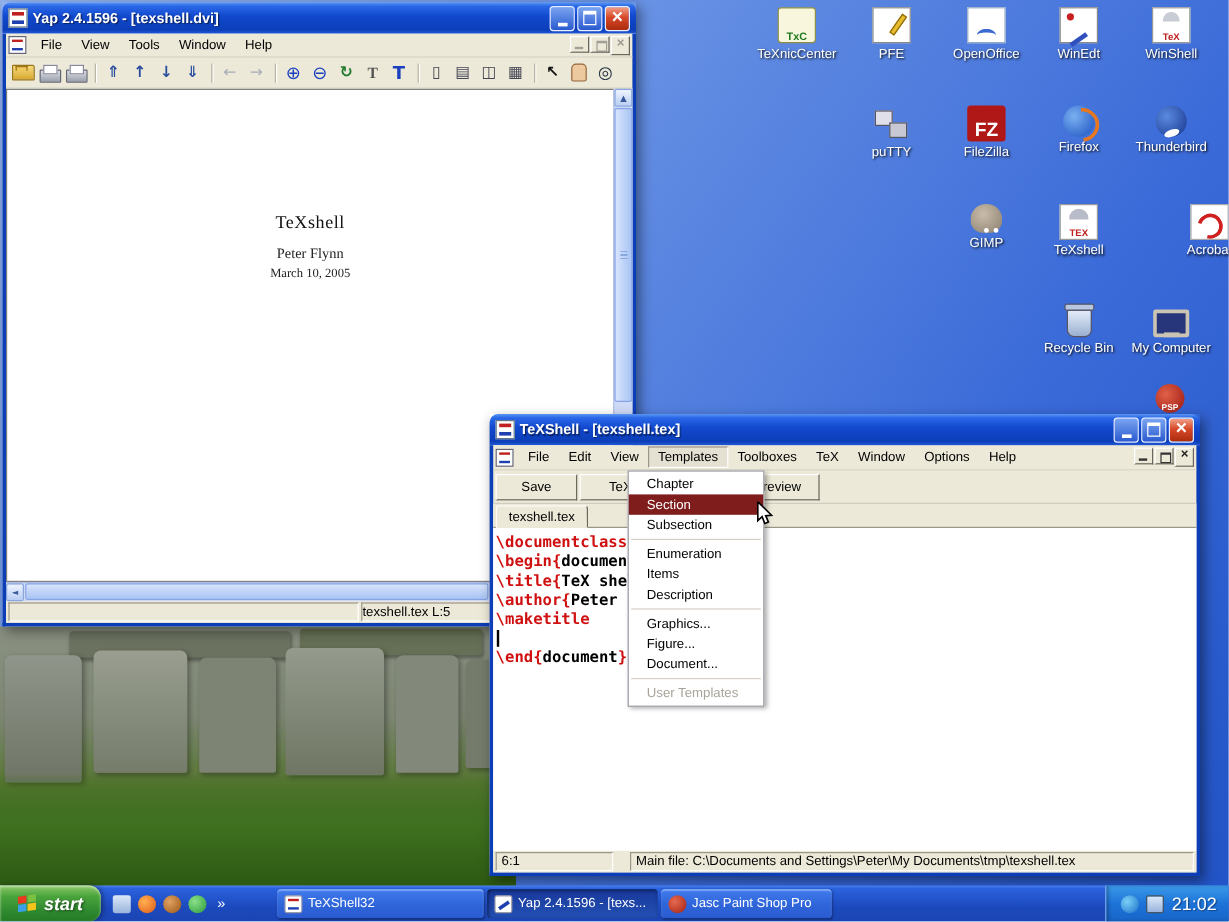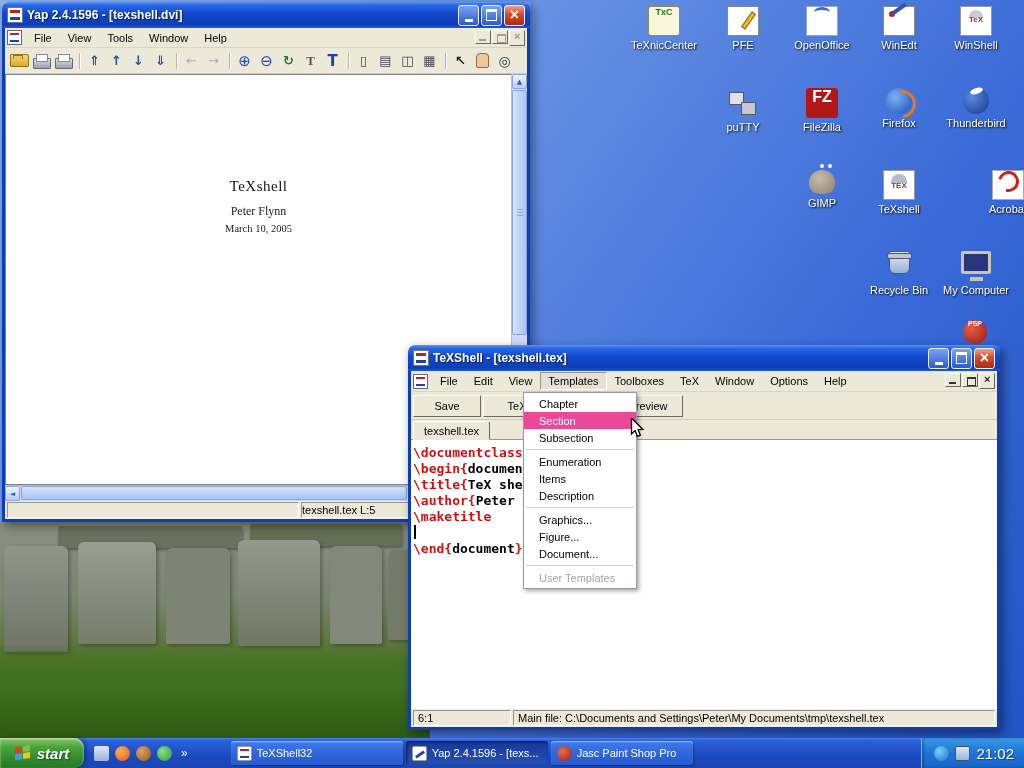--- a/index.html
+++ b/index.html
@@ -29,21 +29,21 @@
 .di{position:absolute;width:76px;display:flex;flex-direction:column;align-items:center;gap:3px;z-index:1;cursor:default}
 .di:nth-of-type(1){left:626px;top:6px}.di:nth-of-type(2){left:705px;top:6px}
 .di:nth-of-type(3){left:784px;top:6px}.di:nth-of-type(4){left:861px;top:6px}
 .di:nth-of-type(5){left:938px;top:6px}.di:nth-of-type(6){left:705px;top:88px}
 .di:nth-of-type(7){left:784px;top:88px}.di:nth-of-type(8){left:861px;top:88px}
 .di:nth-of-type(9){left:938px;top:88px}.di:nth-of-type(10){left:784px;top:170px}
 .di:nth-of-type(11){left:861px;top:170px}.di:nth-of-type(12){left:970px;top:170px}
 .di:nth-of-type(13){left:861px;top:251px}.di:nth-of-type(14){left:938px;top:251px}
 .di:nth-of-type(15){left:937px;top:320px}
 .dlbl{color:#fff;font-size:11px;text-shadow:1px 1px 2px #000;text-align:center;line-height:1.1}
-.ic{width:32px;height:30px;position:relative;display:flex;align-items:flex-start;justify-content:center}
+.ic{width:32px;height:30px;position:relative;display:flex;align-items:flex-end;justify-content:center}
 .art{font-style:normal;font-weight:bold;position:relative;z-index:2}
 .ic-txc{background:#f8f6dc;border:1px solid #8e8e46;border-radius:3px}
 .ic-txc .art{font-size:9px;color:#1f7a1f}
 .ic-pfe{background:#fff;border:1px solid #888}
 .ic-pfe::after{content:"";position:absolute;width:3px;height:17px;background:#e6bc2c;border:1px solid #8a6a10;transform:rotate(35deg);right:7px;top:4px}
 .ic-oo{background:#fff;border:1px solid #93a8c6}
 .ic-oo::after{content:"";width:16px;height:8px;border-top:3px solid #3a6ad0;border-radius:50%}
 .ic-winedt{background:#fff;border:1px solid #888}
 .ic-winedt::after{content:"";position:absolute;width:16px;height:4px;background:#3050c0;transform:rotate(-35deg)}
 .ic-winedt::before{content:"";position:absolute;width:6px;height:6px;background:#c82020;border-radius:50%;top:4px;left:5px}
@@ -156,28 +156,28 @@
   font-size:11px;display:flex;align-items:center;justify-content:center;margin-right:2px;cursor:default}
 .tsbtn:nth-of-type(3){width:70px;margin-left:60px}
 .tabrow{height:20px;background:#ece9d8;display:flex;padding-left:2px;border-bottom:1px solid #9a968a}
 .tab{height:19px;padding:0 10px;background:#ece9d8;border:1px solid;border-color:#fff #6a675c #ece9d8 #fff;
   border-radius:3px 3px 0 0;font-size:11px;display:flex;align-items:center;position:relative;top:1px}
 .editor{flex:1;background:#fff;position:relative;padding:5px 2px;overflow:hidden;
   font-family:"DejaVu Sans Mono",monospace;font-size:13px;font-weight:bold;line-height:16px}
 .cl{height:16px;white-space:pre}
 .k{color:#d01010}.a{color:#000}
 .caret{position:absolute;left:3px;top:85px;width:2px;height:14px;background:#000}
-.ts-status{height:18px;display:flex;gap:2px;padding:1px 2px;font-size:11px;background:#ece9d8}
+.ts-status{height:18px;display:flex;gap:14px;padding:1px 2px;font-size:11px;background:#ece9d8}
 .tsp1{flex:0 0 98px;padding-left:4px}
 .tsp2{flex:1;padding-left:4px}
 
 .dropdown{position:absolute;left:112px;top:21px;width:114px;background:#fff;border:1px solid #9a98a0;
   box-shadow:2px 2px 4px rgba(0,0,0,.35);z-index:30;padding:2px 0}
 .mi{height:17px;display:flex;align-items:center;padding-left:15px;font-size:11px;cursor:default}
-.mi.selected{background:#ec4899;color:#fff}
+.mi.selected{background:#7f1d1d;color:#fff}
 .mi.disabled{color:#a8a49a}
 .mi.sep{height:7px;padding:0}
 .mi.sep::before{content:"";flex:1;height:1px;background:#d4d0c8;margin:0 2px}
 
 
 .cursor{position:absolute;left:630px;top:418px;z-index:99}
 
 
 .taskbar{position:absolute;left:0;top:738px;width:1024px;height:30px;z-index:50;display:flex;align-items:center;
   background:linear-gradient(180deg,#4a80f0 0%,#2b62dd 8%,#1c49bd 60%,#1b45b3 100%)}

